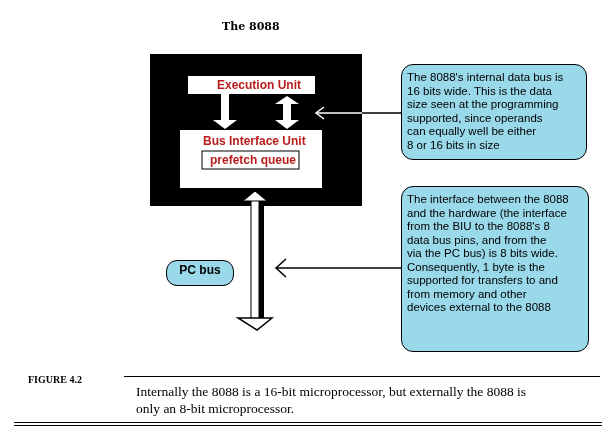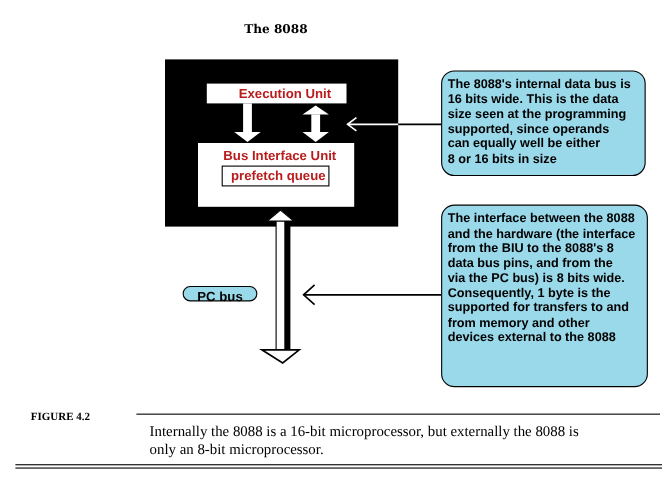--- a/index.html
+++ b/index.html
@@ -2,24 +2,24 @@
 <html><head>
   <meta charset="utf-8">
   <style>
     html, body { margin: 0; padding: 0; background: #ffffff; }
     body { width: 602px; height: 440px; position: relative; overflow: hidden; font-family: "Liberation Sans", sans-serif; }
     .abs { position: absolute; }
     .title { left: 222px; top: 20px; font-family: "DejaVu Serif", serif; font-weight: bold; font-size: 11px; color: #000; }
     svg.diagram { position: absolute; left: 0; top: 0; }
     .box-label { font-family: "Liberation Sans", sans-serif; font-weight: bold; font-size: 12px; color: #b91c1c; white-space: nowrap; text-align: center; }
     .callout { background: #99d9ea; border: 1.5px solid #000; border-radius: 12px; box-sizing: border-box;
-      font-family: "Liberation Sans", sans-serif; font-weight: bold; font-size: 11.5px; line-height: 13.5px; color: #000; padding: 6px 0 6px 5px; }
+      font-family: "Liberation Sans", sans-serif; font-weight: normal; font-size: 11.5px; line-height: 13.5px; color: #000; padding: 6px 0 6px 5px; }
     .callout1 { left: 401px; top: 64px; width: 186px; height: 96px; }
     .callout2 { left: 401px; top: 186px; width: 188px; height: 166px; }
-    .pcbus { left: 166px; top: 260px; width: 68px; height: 14px; background: #99d9ea; border: 1.5px solid #000; border-radius: 11px; box-sizing: border-box;
+    .pcbus { left: 166px; top: 260px; width: 68px; height: 26px; background: #99d9ea; border: 1.5px solid #000; border-radius: 11px; box-sizing: border-box;
       font-weight: bold; font-size: 12px; text-align: center; line-height: 19px; }
     .rule-top { left: 124px; top: 376px; width: 476px; height: 1px; background: #000; }
     .fig-label { left: 28px; top: 374px; font-family: "Liberation Serif", serif; font-weight: bold; font-size: 10px; }
     .caption { left: 136px; top: 383px; width: 460px; font-family: "Liberation Serif", serif; font-size: 13.5px; line-height: 17px; }
     .rule-bot1 { left: 14px; top: 422px; width: 588px; height: 1px; background: #000; }
     .rule-bot2 { left: 14px; top: 425px; width: 588px; height: 1px; background: #000; }
   </style>
 </head>
 <body>
 

